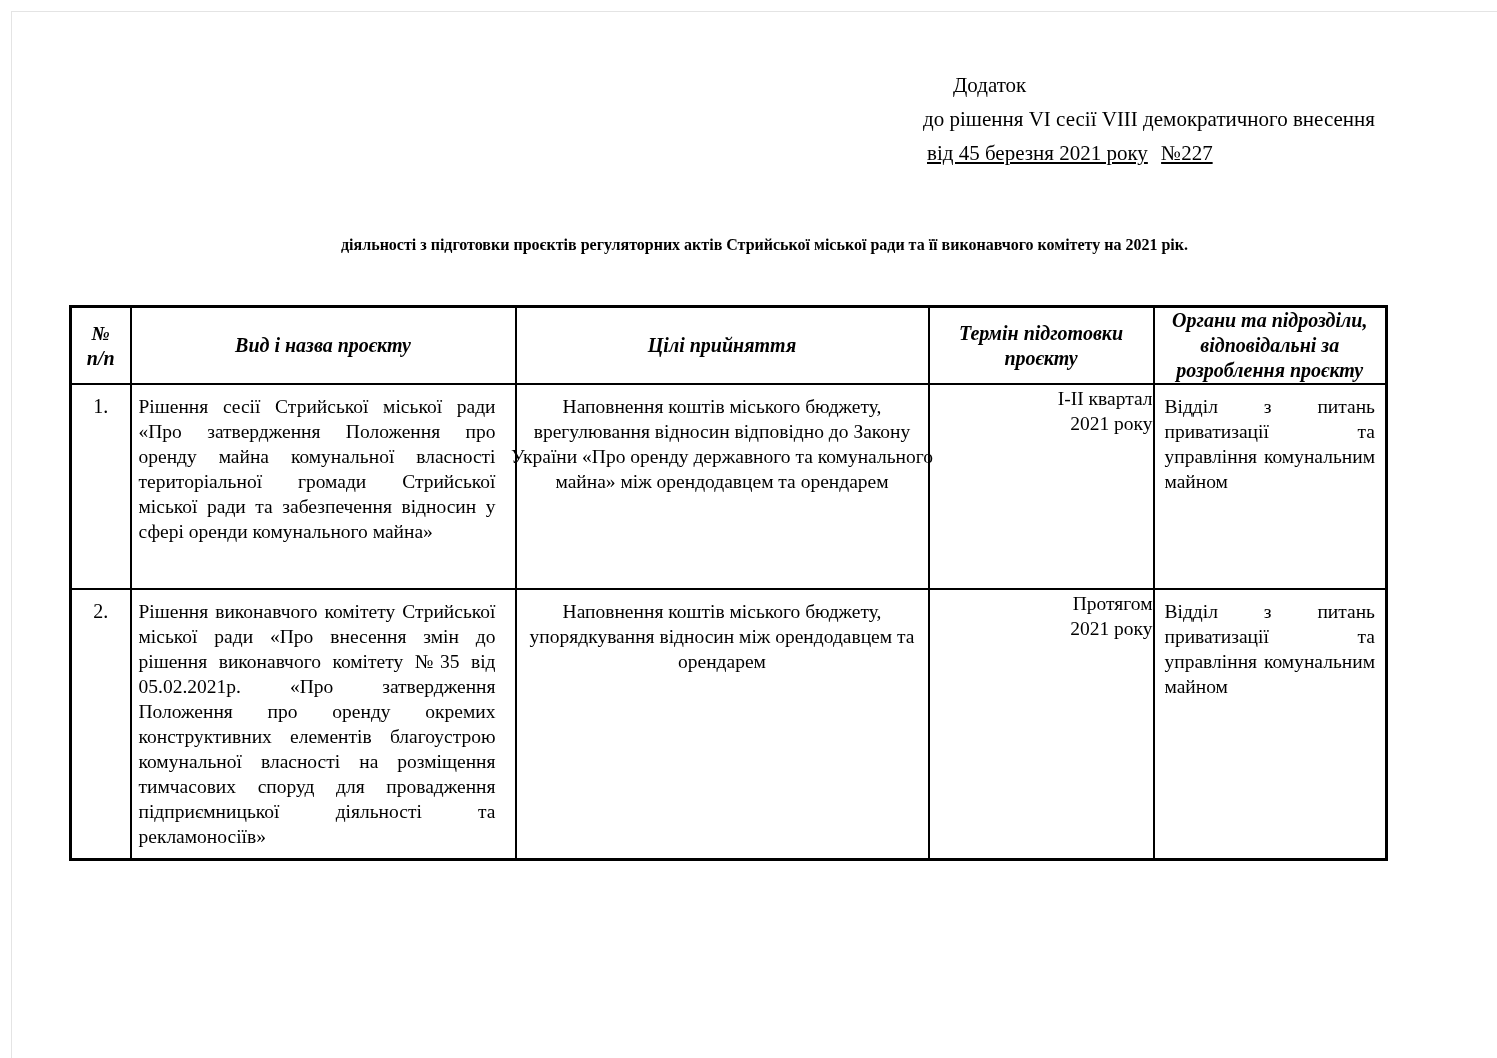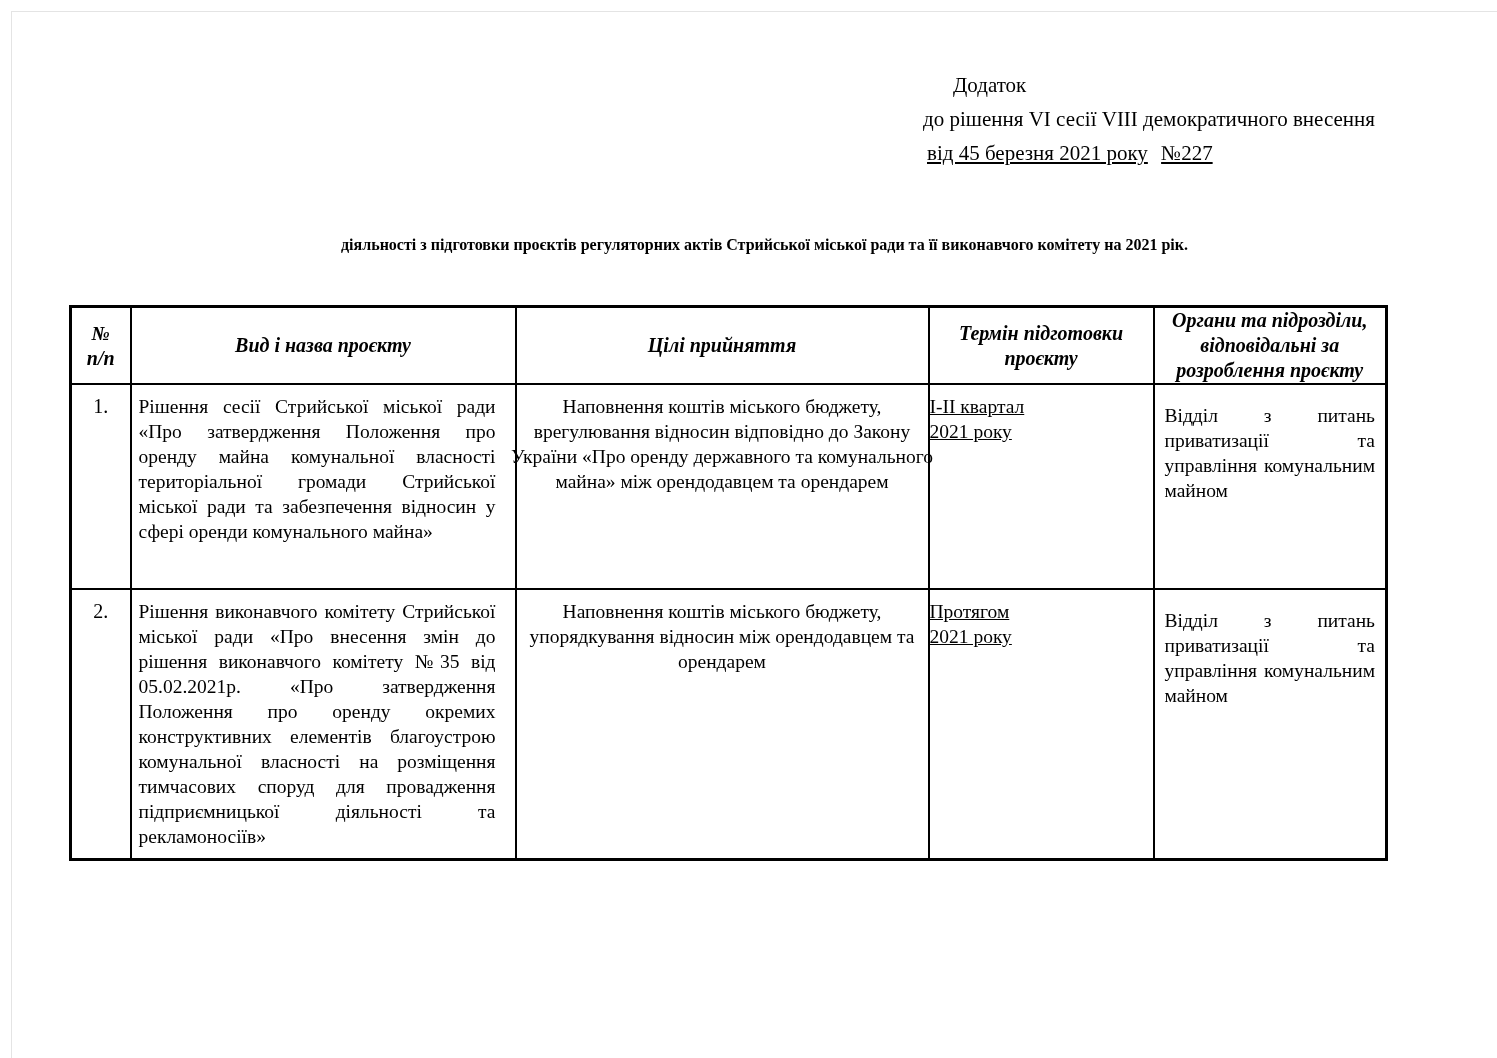--- a/index.html
+++ b/index.html
@@ -74,28 +74,27 @@
   td.cell-name {
     text-align: justify;
     padding: 9px 19px 0 7px;
   }
   td.cell-goal {
     text-align: center;
     padding-top: 9px;
   }
   td.cell-goal .overflow-inner { margin: 0 -12px; }
   td.cell-term {
-    text-align: left;
-    padding-top: 9px;
+    text-align: right;
+    padding-top: 1px;
     white-space: pre-line;
-    text-decoration: underline;
   }
   td.cell-organ {
     text-align: justify;
-    padding: 18px 10px 0 10px;
+    padding: 9px 10px 0 10px;
   }
 </style>
 </head>
 <body>
 
 <div class="page">
 
   <div class="doc-header">
     <div class="line1">Додаток</div>
     <div>до рішення VI сесії VIII демократичного внесення</div>

